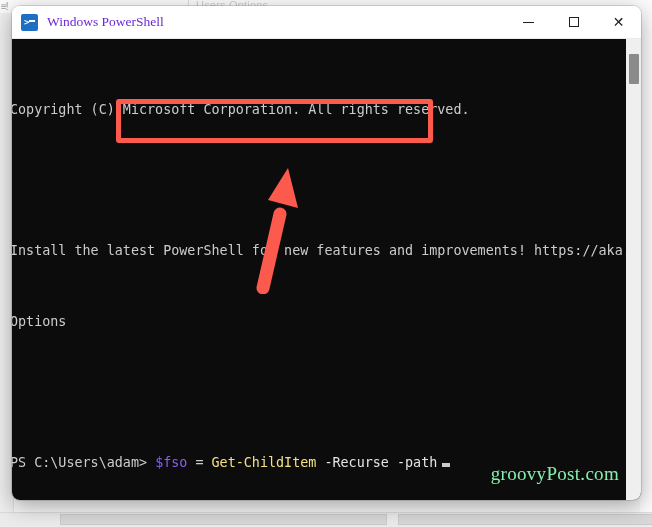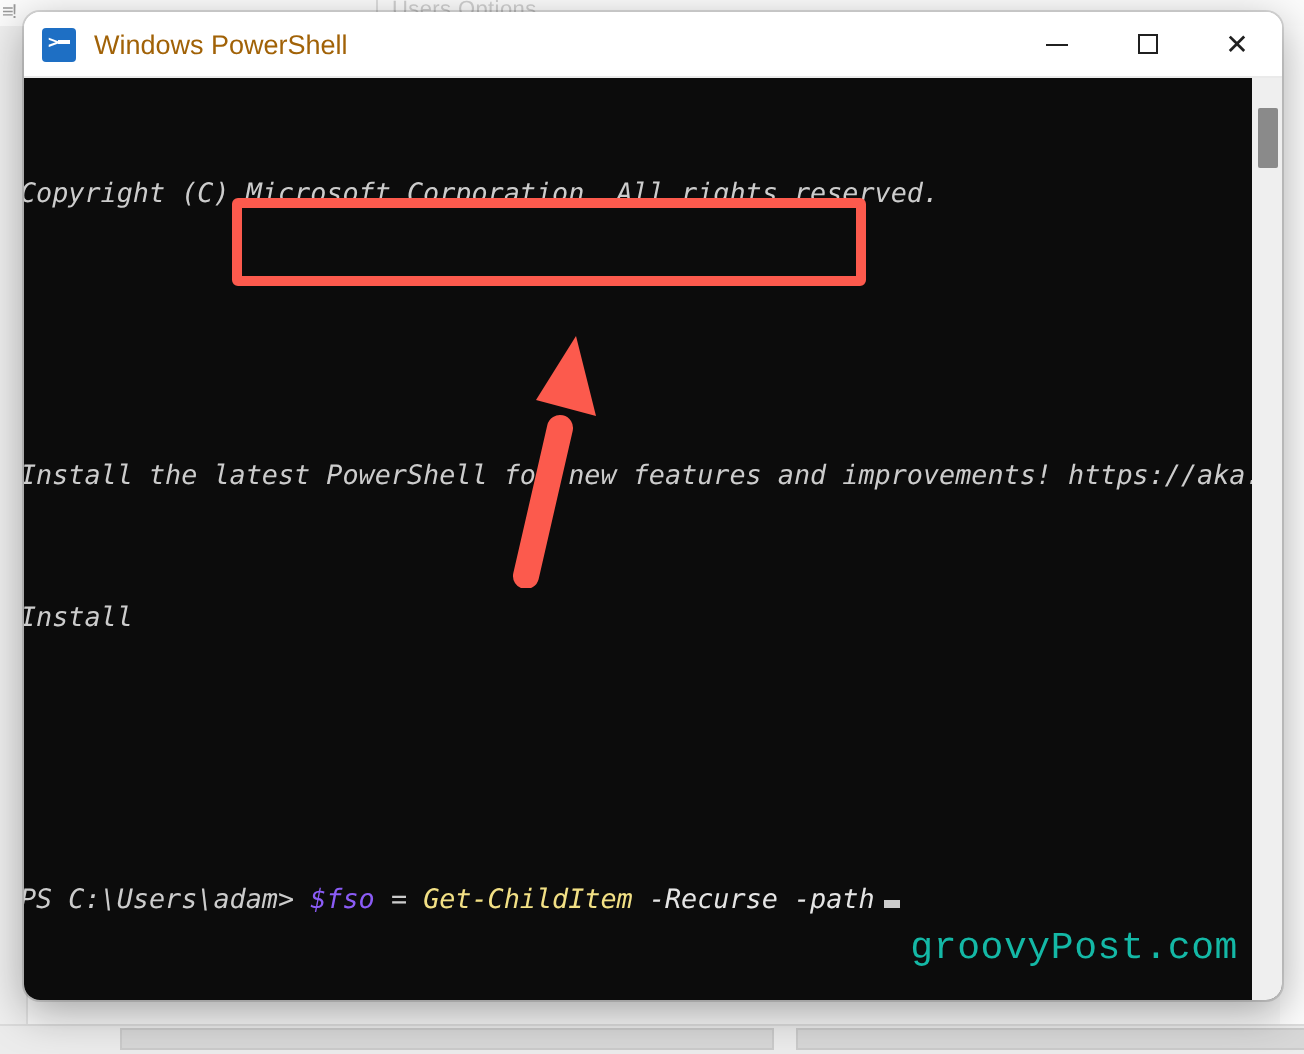--- a/index.html
+++ b/index.html
@@ -120,22 +120,22 @@
   }
   #psh-app-icon .underscore {
     position: absolute;
     left: 8px; top: 6.5px;
     width: 6px; height: 2px;
     background: #ffffff;
   }
   #psh-title-text {
     margin-left: 9px;
     font-size: 13.5px;
-    color: #a16207;
-    font-family: Liberation Sans, sans-serif;
+    color: #6d28d9;
+    font-family: Liberation Serif, serif;
     white-space: nowrap;
   }
 
   #psh-winbtns {
     position: absolute;
     right: 0; top: 0;
     height: 32px;
     display: flex;
   }
   .winbtn {
@@ -165,29 +165,28 @@
 
   
   #psh-console {
     position: relative;
     height: 462px;
     background: #0c0c0c;
     overflow: hidden;
   }
   #console-text {
     position: absolute;
-    left: 0; top: 0;
+    left: 0; top: 12px;
     width: 615px;
     padding: 0;
     font-family: "DejaVu Sans Mono", monospace;
     font-size: 13.4px;
     line-height: 23.5px;
     color: #cccccc;
     white-space: pre;
-    font-style: italic;
   }
   .cline { display: block; margin-left: -2px; }
   .c-green  { color: #8b5cf6; }
   .c-yellow { color: #f2e085; text-align: right; }
   .c-gray   { color: #cccccc; }
   .c-dim    { color: #e5e5e5; }
 
   #cursor-block {
     display: inline-block;
     width: 8px; height: 4px;
@@ -227,23 +226,23 @@
     position: absolute;
     left: 236px; top: 166px;
     width: 90px; height: 128px;
     pointer-events: none;
   }
 
   
   #watermark {
     position: absolute;
     right: 22px; bottom: 16px;
-    font-family: Liberation Mono, monospace;
+    font-family: Liberation Serif, serif;
     font-size: 19px;
-    color: #14b8a6;
+    color: #86efac;
     letter-spacing: .3px;
     text-align: center;
   }
 </style>
 </head>
 <body>
 
 <div id="screen">
 
   <div id="bg-app">
@@ -279,21 +278,21 @@
         </div>
       </div>
     </div>
 
     <div id="psh-console">
 
       <div id="console-text">
         <span class="cline c-gray">Copyright (C) Microsoft Corporation. All rights reserved.</span>
         <span class="cline c-gray"> </span>
         <span class="cline c-gray">Install the latest PowerShell for new features and improvements! https://aka.ms/PS</span>
-        <span class="cline c-gray">Install</span>
+        <span class="cline c-gray">Options</span>
         <span class="cline c-gray"> </span>
         <span class="cline"><span class="c-gray">PS C:\Users\adam&gt;</span><span class="c-gray"> </span><span class="c-green">$fso</span><span class="c-gray"> </span><span class="c-gray">=</span><span class="c-gray"> </span><span class="c-yellow">Get-ChildItem</span><span class="c-gray"> </span><span class="c-dim">-Recurse</span><span class="c-gray"> </span><span class="c-dim">-path</span><span id="cursor-block"></span></span>
       </div>
 
       <div id="psh-scrollbar">
         <div id="psh-scrollthumb"></div>
       </div>
 
       <div id="watermark">groovyPost.com</div>
     </div>

